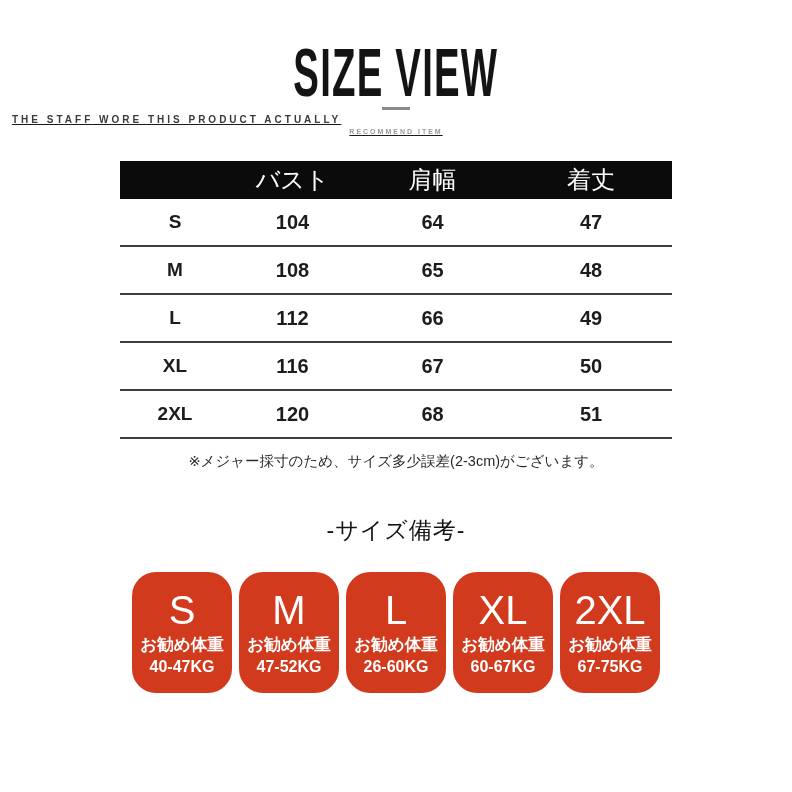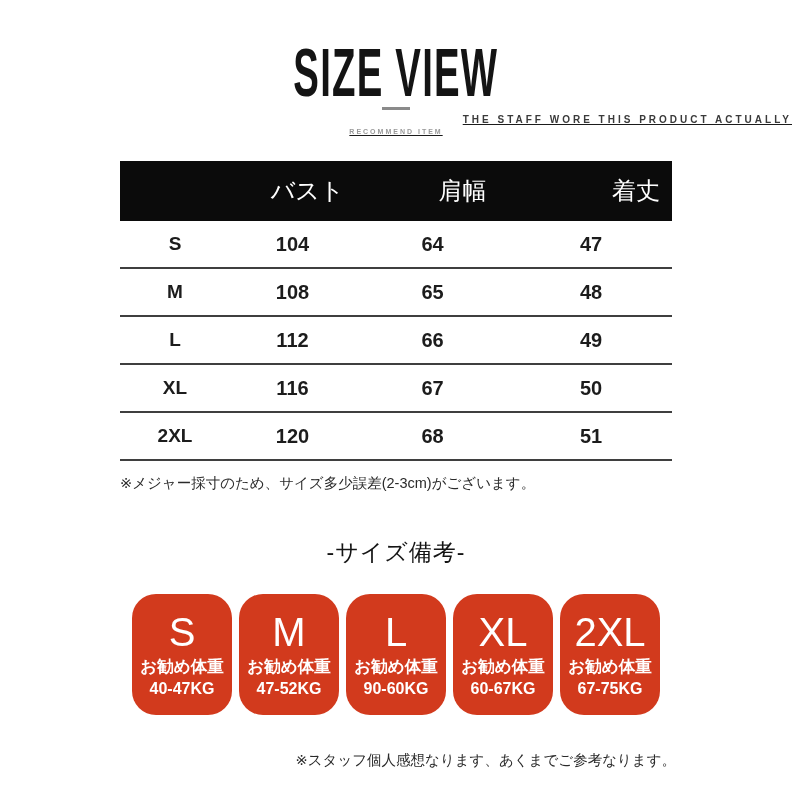--- a/index.html
+++ b/index.html
@@ -31,21 +31,22 @@
   }
   .title-rule{
     width:28px;height:3px;background:#8a8a8a;
     margin:5px auto 4px auto;
   }
   .subtitle{
     font-size:10px;
     font-weight:700;
     letter-spacing:3px;
     color:#3a3a3a;
-    text-align:right;
+    text-align:left;
+    margin-left:12px;
   }
   .tagline{
     font-size:7px;
     font-weight:700;
     letter-spacing:2px;
     color:#9a9a9a;
     text-align:center;
     margin-top:3px;
   }
 
@@ -56,39 +57,38 @@
   }
   .t-row{
     display:grid;
     grid-template-columns:110px 125px 155px 162px;
     align-items:center;
     text-align:center;
   }
   .t-head{
     background:var(--header-bg);
     color:#ffffff;
-    height:60px;
+    height:38px;
     font-size:24px;
     font-weight:400;
-    gap:15px;
   }
   .t-body-row{
     height:46px;
     border-bottom:2px solid #3f3f3f;
     font-size:20px;
     font-weight:600;
     color:#1c1c1c;
   }
   .t-size{font-weight:700;font-size:19px;}
 
   
   .measure-note{
     width:552px;
     margin:13px auto 12px auto;
-    text-align:left;
+    text-align:center;
     font-size:14.5px;
     color:#2a2a2a;
   }
   .staff-note{
     width:560px;
     margin:36px auto 0 auto;
     text-align:right;
     font-size:14.5px;
     color:#2a2a2a;
   }
@@ -200,29 +200,28 @@
       <div class="badge-weight">40-47KG</div>
     </div>
     <div class="badge">
       <div class="badge-size">M</div>
       <div class="badge-label">お勧め体重</div>
       <div class="badge-weight">47-52KG</div>
     </div>
     <div class="badge">
       <div class="badge-size">L</div>
       <div class="badge-label">お勧め体重</div>
-      <div class="badge-weight">90-60KG</div>
+      <div class="badge-weight">26-60KG</div>
     </div>
     <div class="badge">
       <div class="badge-size">XL</div>
       <div class="badge-label">お勧め体重</div>
       <div class="badge-weight">60-67KG</div>
     </div>
     <div class="badge">
       <div class="badge-size">2XL</div>
       <div class="badge-label">お勧め体重</div>
       <div class="badge-weight">67-75KG</div>
     </div>
   </div>
 
-  <div class="staff-note">※スタッフ個人感想なります、あくまでご参考なります。</div>
 
 </div>
 
 </body></html>

